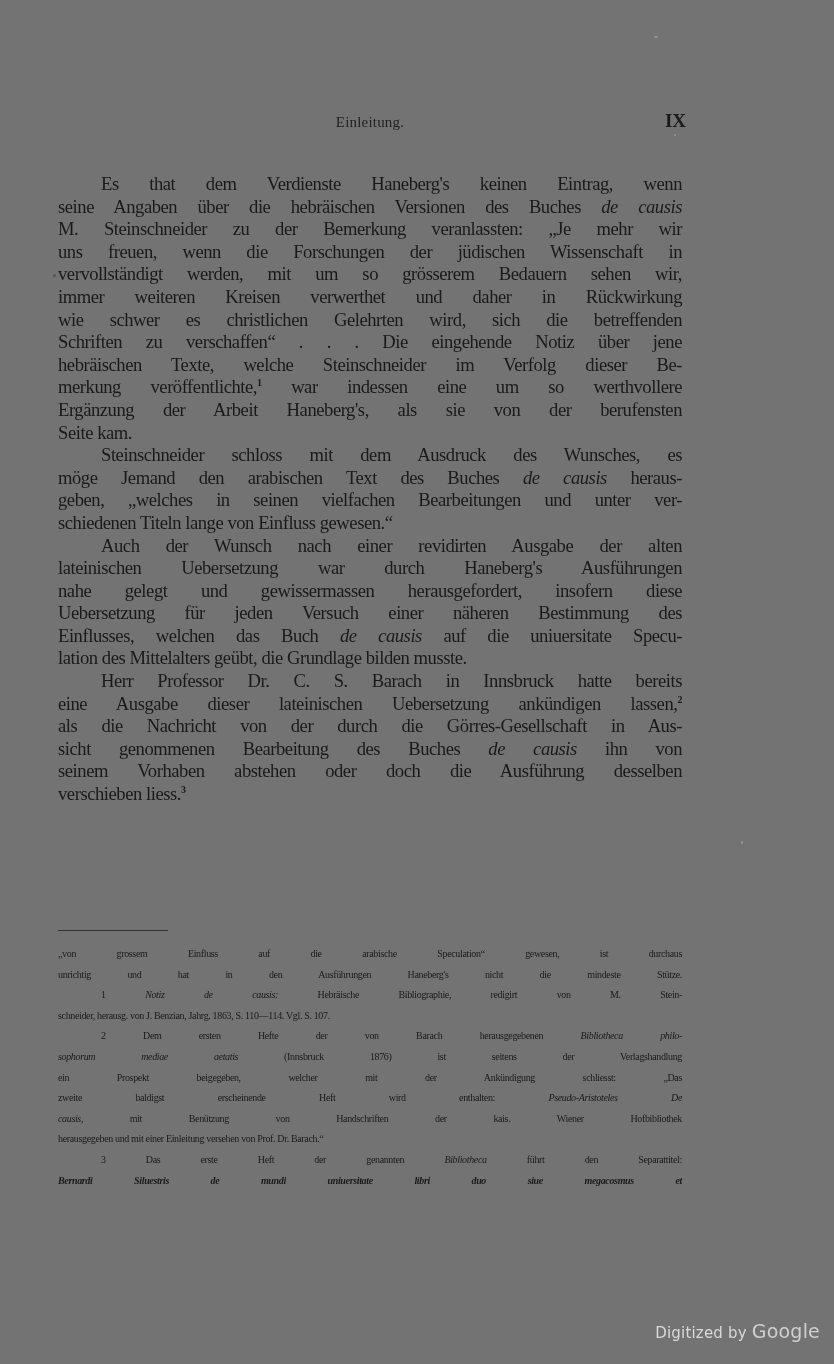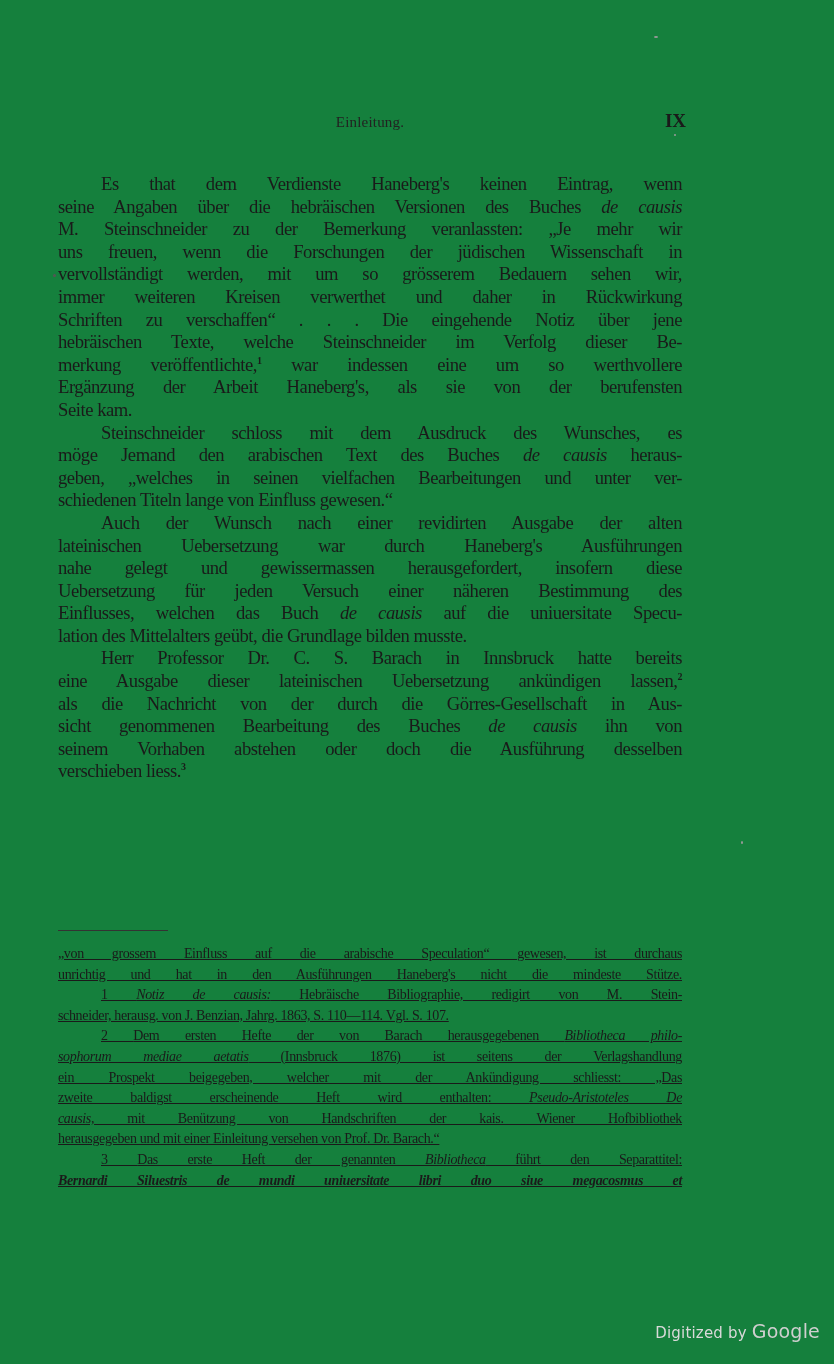--- a/index.html
+++ b/index.html
@@ -13,21 +13,21 @@
       position: relative;
       overflow: hidden;
       font-family: "Liberation Serif", "DejaVu Serif", serif;
       color: #1a1a1a;
     }
     .page {
       position: absolute;
       left: 0; top: 0;
       width: 834px;
       height: 1364px;
-      background: #15803d;
+      background: #737373;
     }
     .speck {
       position: absolute;
       background: #9a9a9a;
       border-radius: 50%;
     }
     .running-head {
       position: absolute;
       left: 58px;
       width: 624px;
@@ -94,26 +94,25 @@
     .notes {
       position: absolute;
       left: 58px;
       top: 944px;
       width: 624px;
     }
     .nline {
       display: block;
       height: 20.6px;
       line-height: 20.6px;
-      font-size: 14px;
+      font-size: 10px;
       white-space: nowrap;
       text-align: justify;
       text-align-last: justify;
       letter-spacing: -0.35px;
-      text-decoration: underline;
     }
     .nline.indent { padding-left: 43px; }
     .nline.last { text-align-last: left; }
     .watermark {
       position: absolute;
       right: 14px;
       top: 1320px;
       font-family: "DejaVu Sans", sans-serif;
       font-size: 15px;
       color: #d9d9d9;
@@ -136,20 +135,21 @@
   </div>
 
   <div class="body-text">
 
     <span class="line indent">Es that dem Verdienste Haneberg's keinen Eintrag, wenn</span>
     <span class="line"><span>seine Angaben über die hebräischen Versionen des Buches </span><i>de causis</i></span>
     <span class="line">M. Steinschneider zu der Bemerkung veranlassten: „Je mehr wir</span>
     <span class="line">uns freuen, wenn die Forschungen der jüdischen Wissenschaft in</span>
     <span class="line margin-mark">vervollständigt werden, mit um so grösserem Bedauern sehen wir,</span>
     <span class="line">immer weiteren Kreisen verwerthet und daher in Rückwirkung</span>
+    <span class="line">wie schwer es christlichen Gelehrten wird, sich die betreffenden</span>
     <span class="line">Schriften zu verschaffen“ . . . Die eingehende Notiz über jene</span>
     <span class="line">hebräischen Texte, welche Steinschneider im Verfolg dieser Be-</span>
     <span class="line"><span>merkung veröffentlichte,</span><sup>1</sup><span> war indessen eine um so werthvollere</span></span>
     <span class="line">Ergänzung der Arbeit Haneberg's, als sie von der berufensten</span>
     <span class="line last">Seite kam.</span>
 
     <span class="line indent">Steinschneider schloss mit dem Ausdruck des Wunsches, es</span>
     <span class="line"><span>möge Jemand den arabischen Text des Buches </span><i>de causis</i><span> heraus-</span></span>
     <span class="line">geben, „welches in seinen vielfachen Bearbeitungen und unter ver-</span>
     <span class="line last">schiedenen Titeln lange von Einfluss gewesen.“</span>

